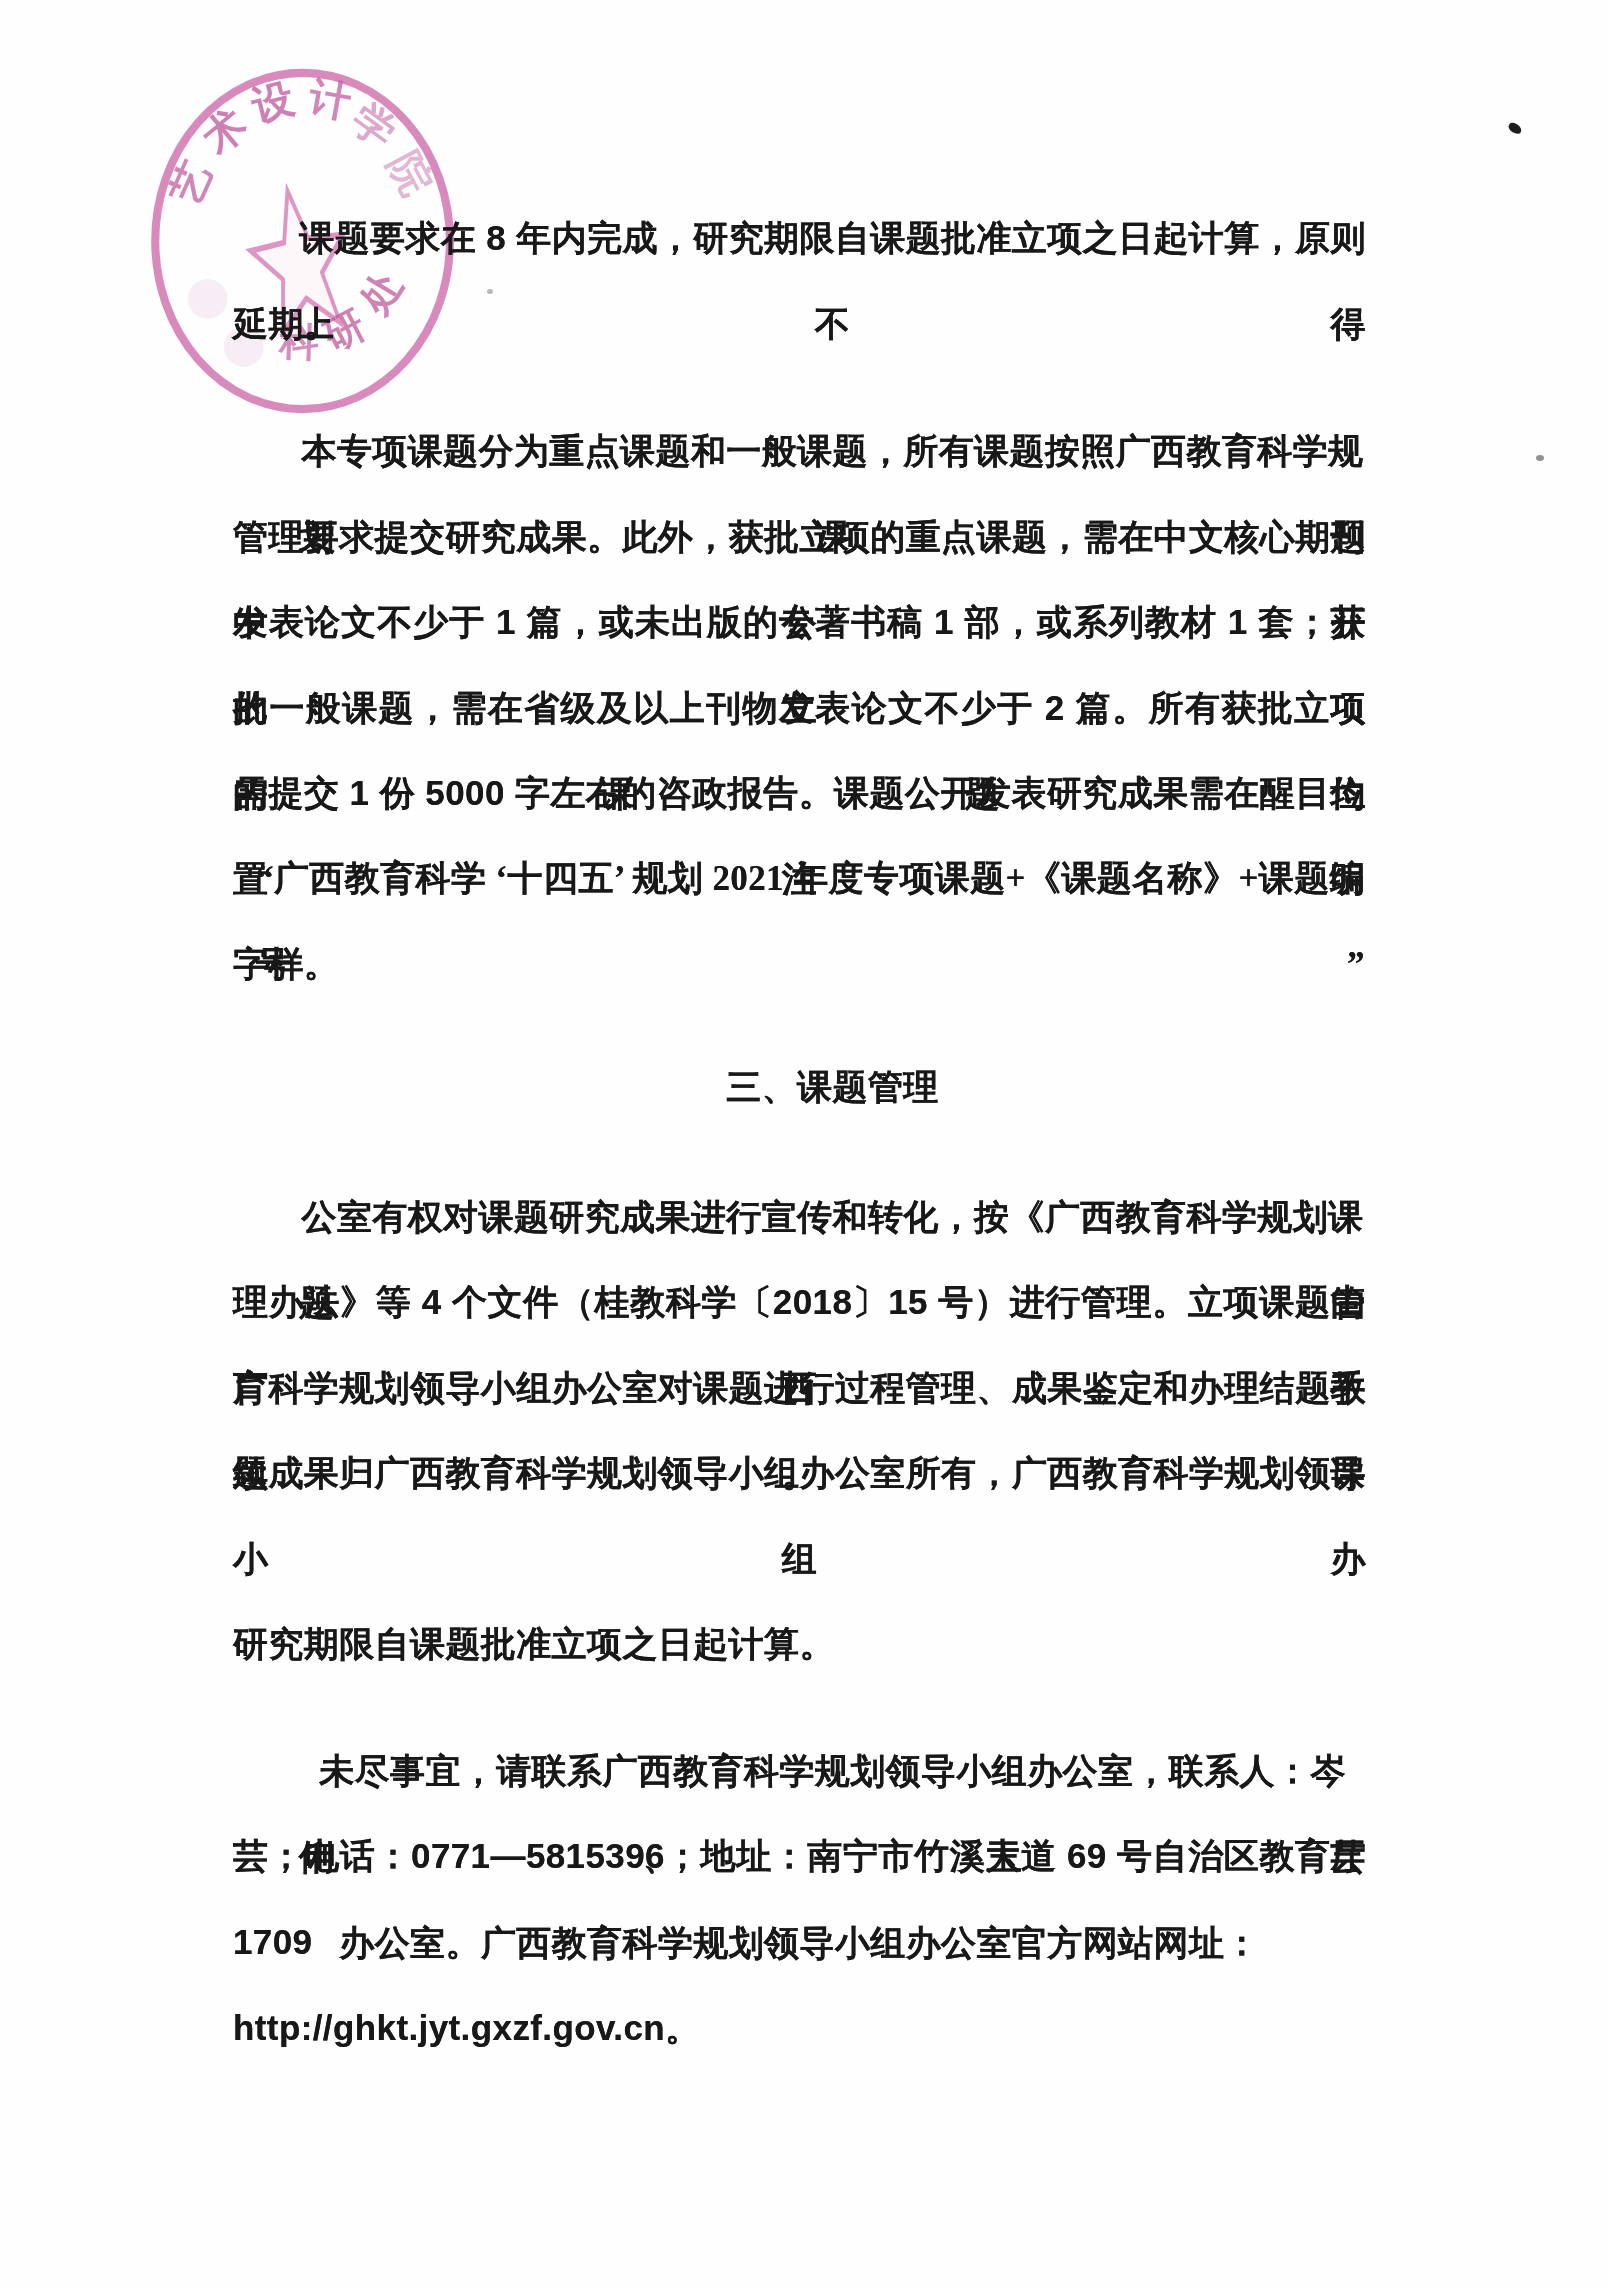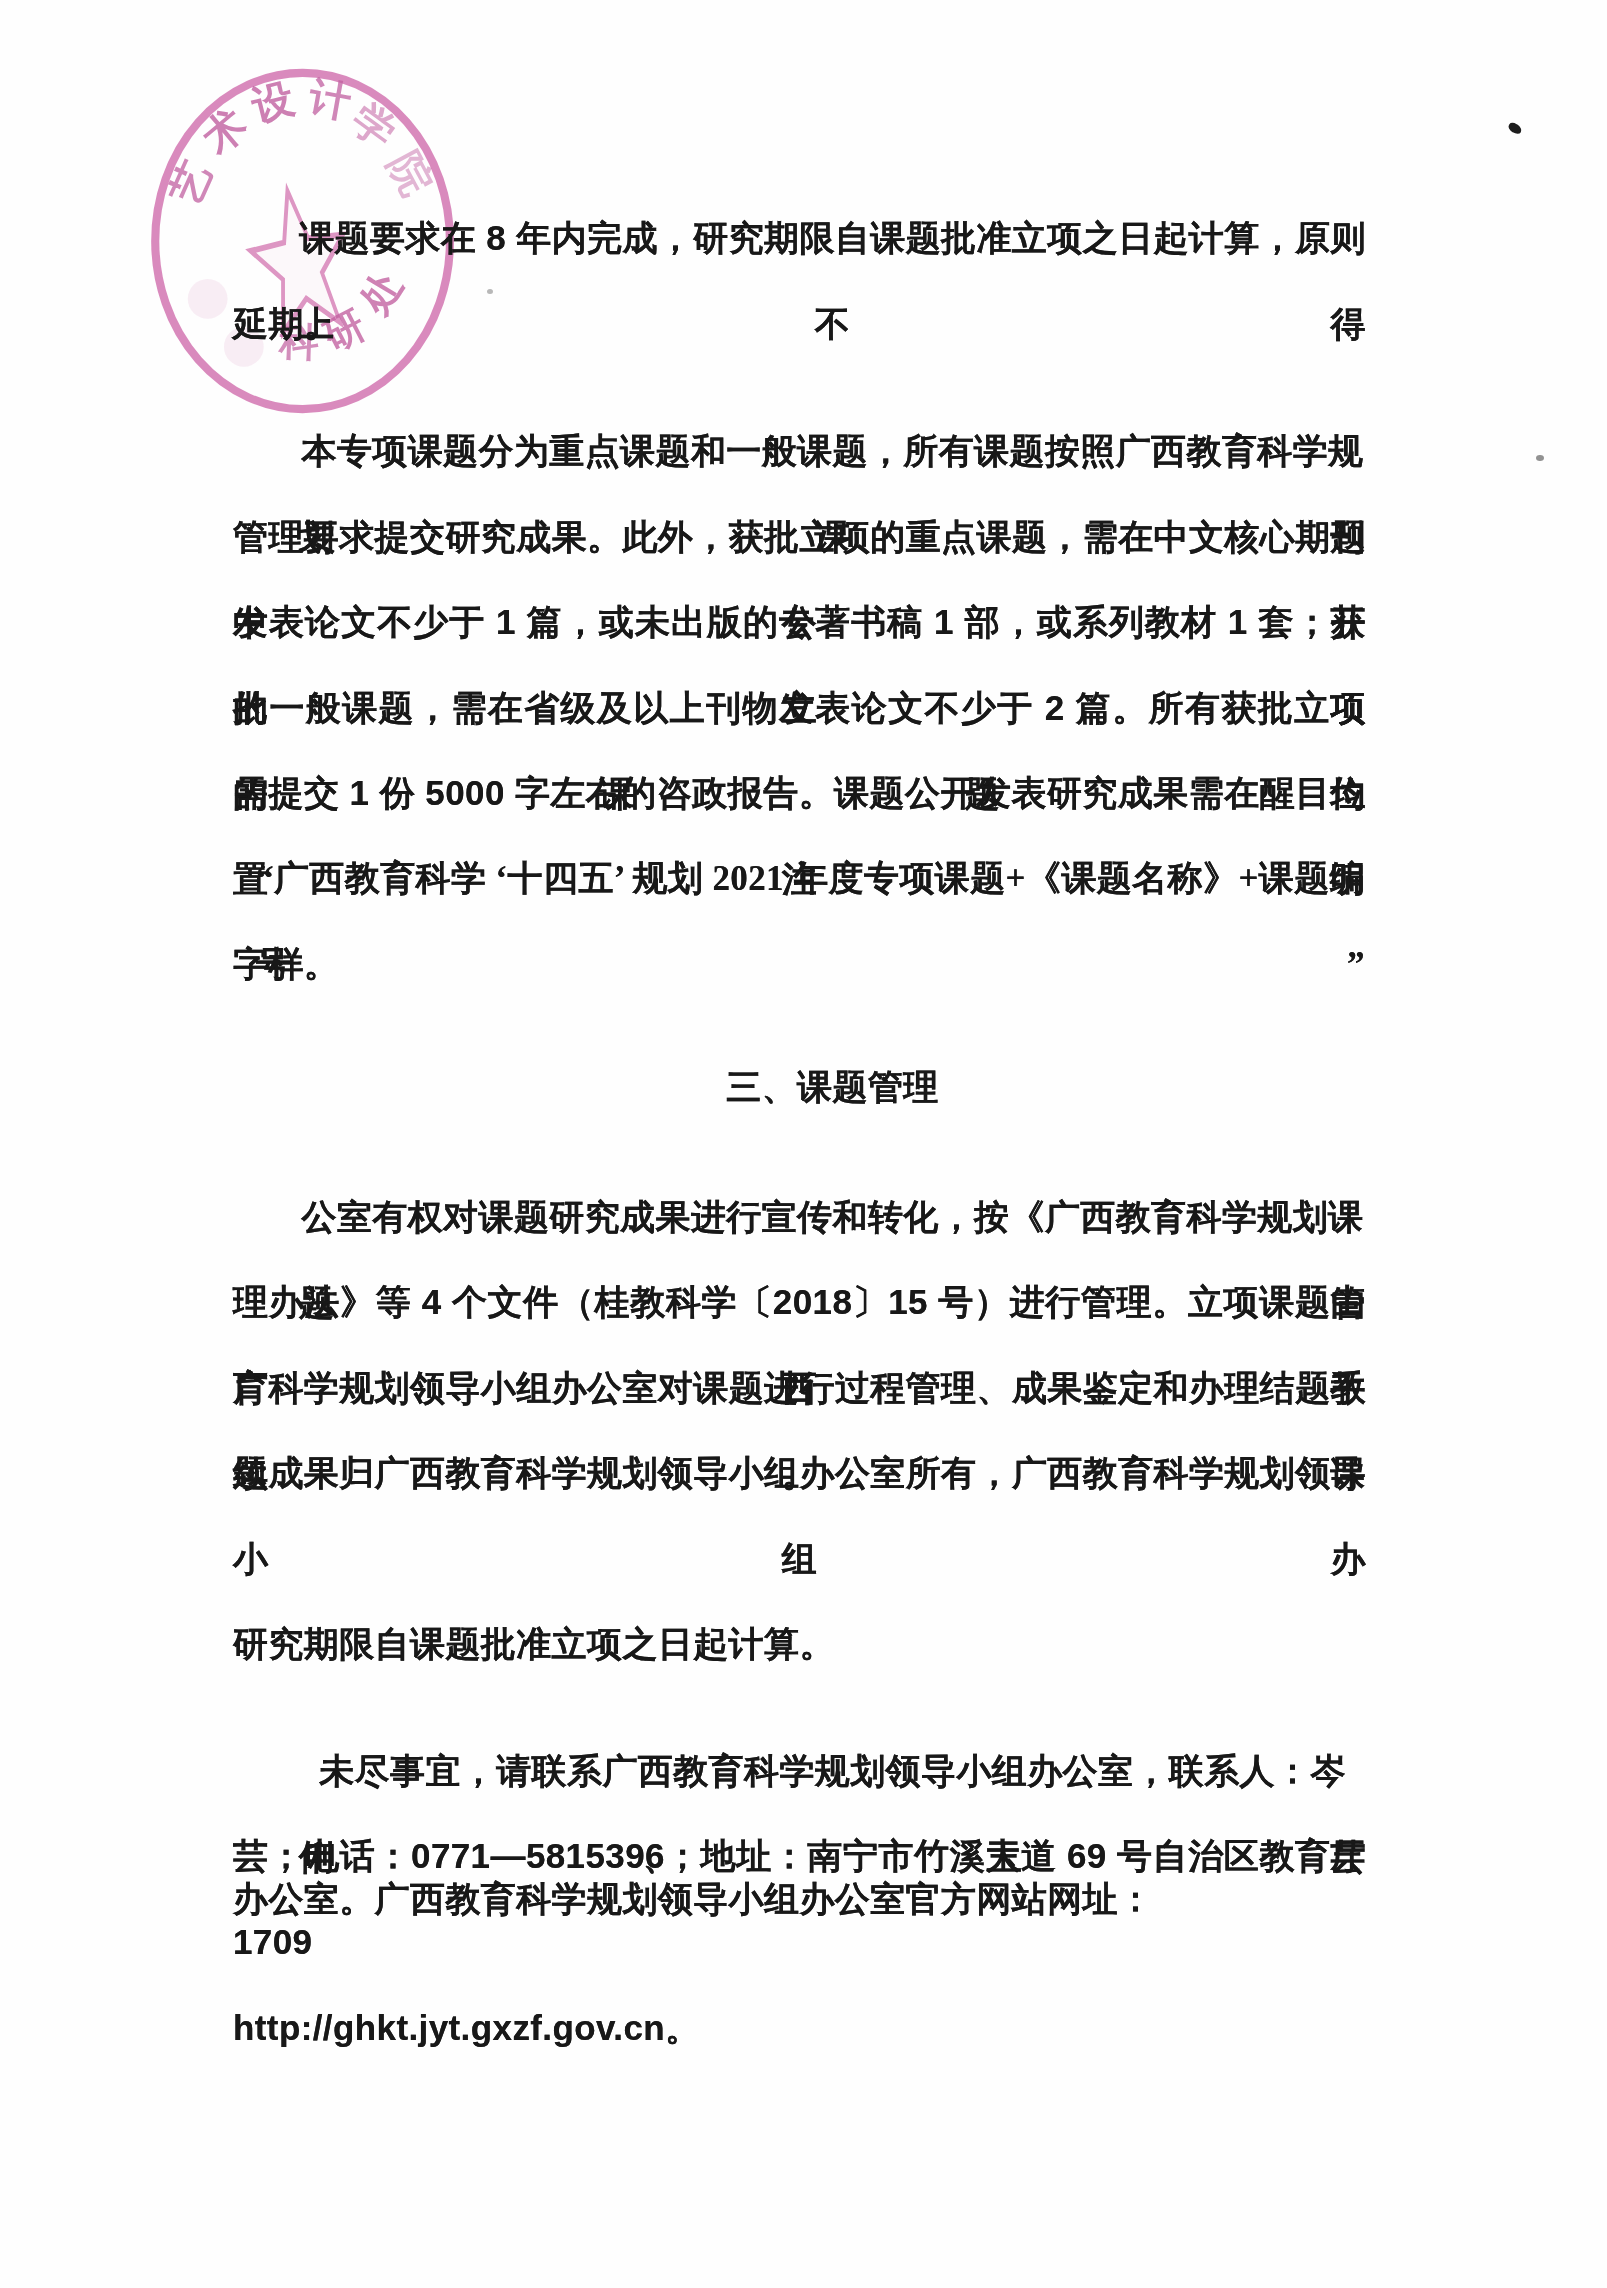--- a/index.html
+++ b/index.html
@@ -92,21 +92,21 @@
   <div class="doc-line qindent justify" style="top:836px;">“广西教育科学 ‘十四五’ 规划 2021 年度专项课题+《课题名称》+课题编号”</div>
   <div class="doc-line" style="top:921px;">字样。</div>
   <div class="doc-line indent heading" style="top:1044px;">三、课题管理</div>
   <div class="doc-line indent justify" style="top:1174px;">公室有权对课题研究成果进行宣传和转化，按《广西教育科学规划课题管</div>
   <div class="doc-line justify" style="top:1259px;">理办法》等 4 个文件（桂教科学〔2018〕15 号）进行管理。立项课题由广西教</div>
   <div class="doc-line justify" style="top:1345px;">育科学规划领导小组办公室对课题进行过程管理、成果鉴定和办理结题手续。课</div>
   <div class="doc-line justify" style="top:1430px;">题成果归广西教育科学规划领导小组办公室所有，广西教育科学规划领导小组办</div>
   <div class="doc-line" style="top:1601px;">研究期限自课题批准立项之日起计算。</div>
   <div class="doc-line indent justify" style="top:1728px;">未尽事宜，请联系广西教育科学规划领导小组办公室，联系人：岑俐、玉芸</div>
   <div class="doc-line justify" style="top:1813px;">芸；电话：0771—5815396；地址：南宁市竹溪大道 69 号自治区教育厅 1709</div>
-  <div class="doc-line" style="top:1856px;">办公室。广西教育科学规划领导小组办公室官方网站网址：</div>
+  <div class="doc-line" style="top:1900px;text-align:center;">办公室。广西教育科学规划领导小组办公室官方网站网址：</div>
   <div class="doc-line" style="top:1985px;">http://ghkt.jyt.gxzf.gov.cn。</div>
 
   <div class="speck speck-a"></div>
   <div class="speck speck-b"></div>
   <div class="speck speck-c"></div>
 
 </div>
 
 
 </body></html>

